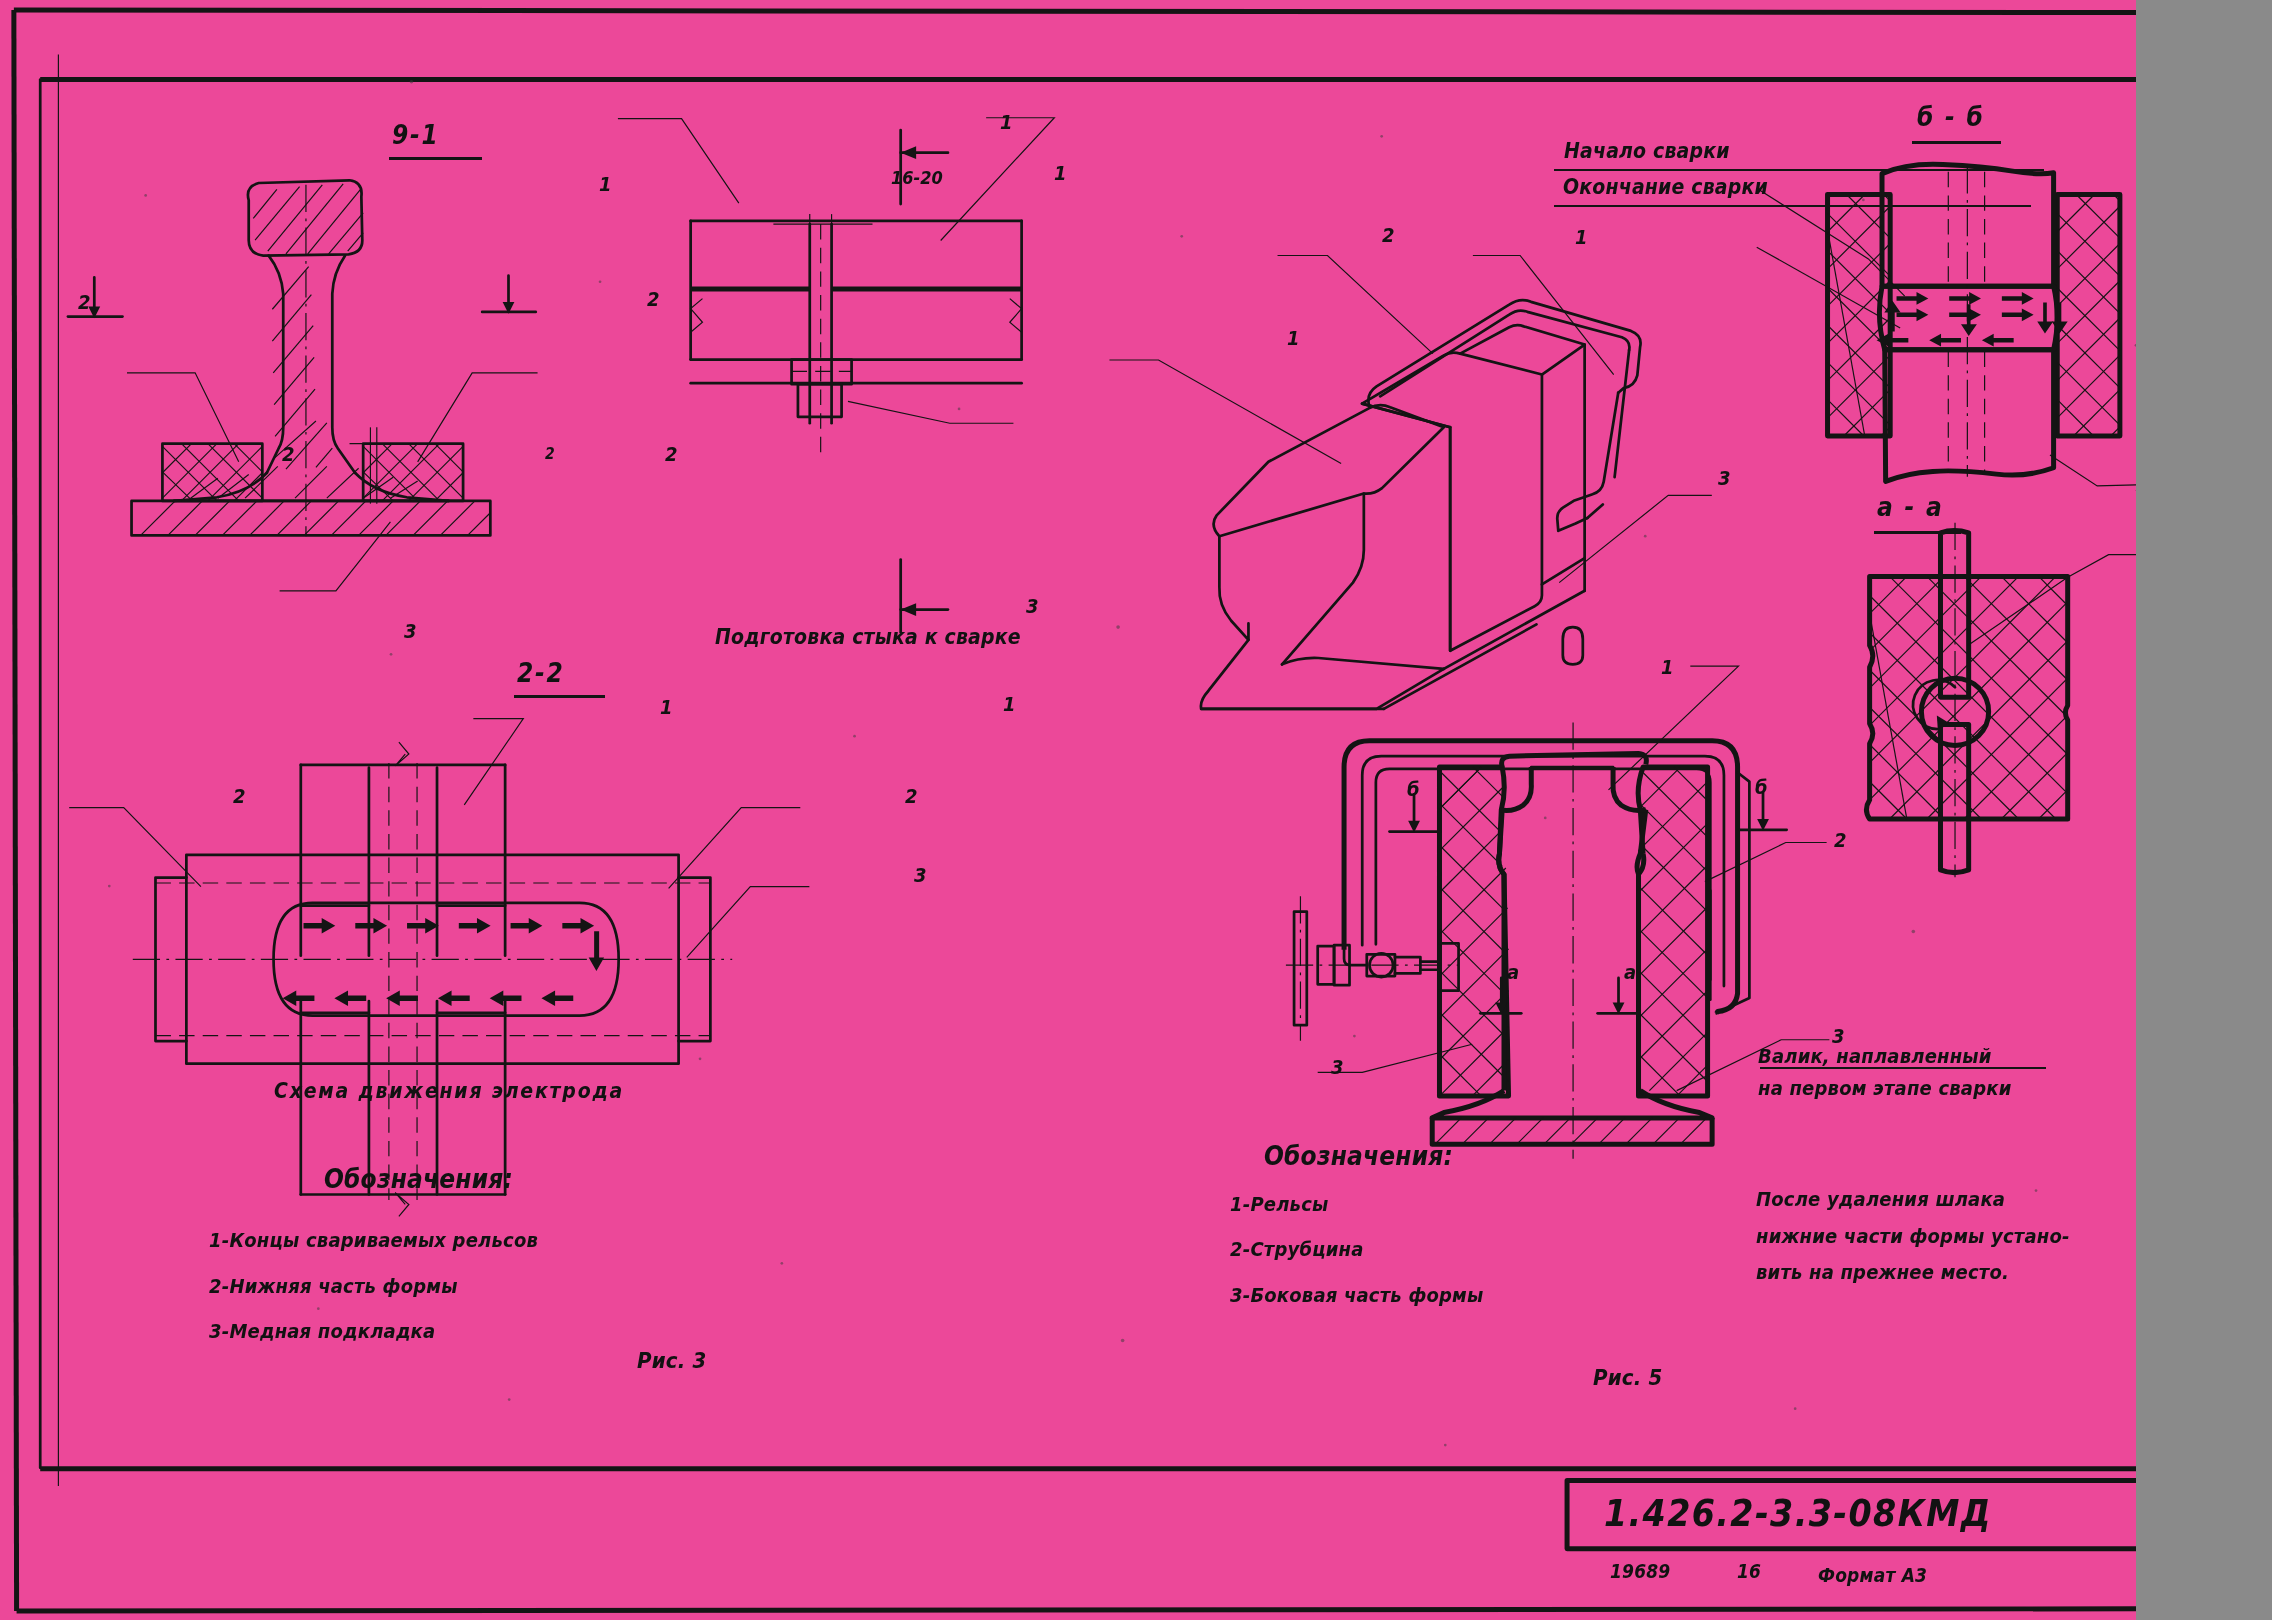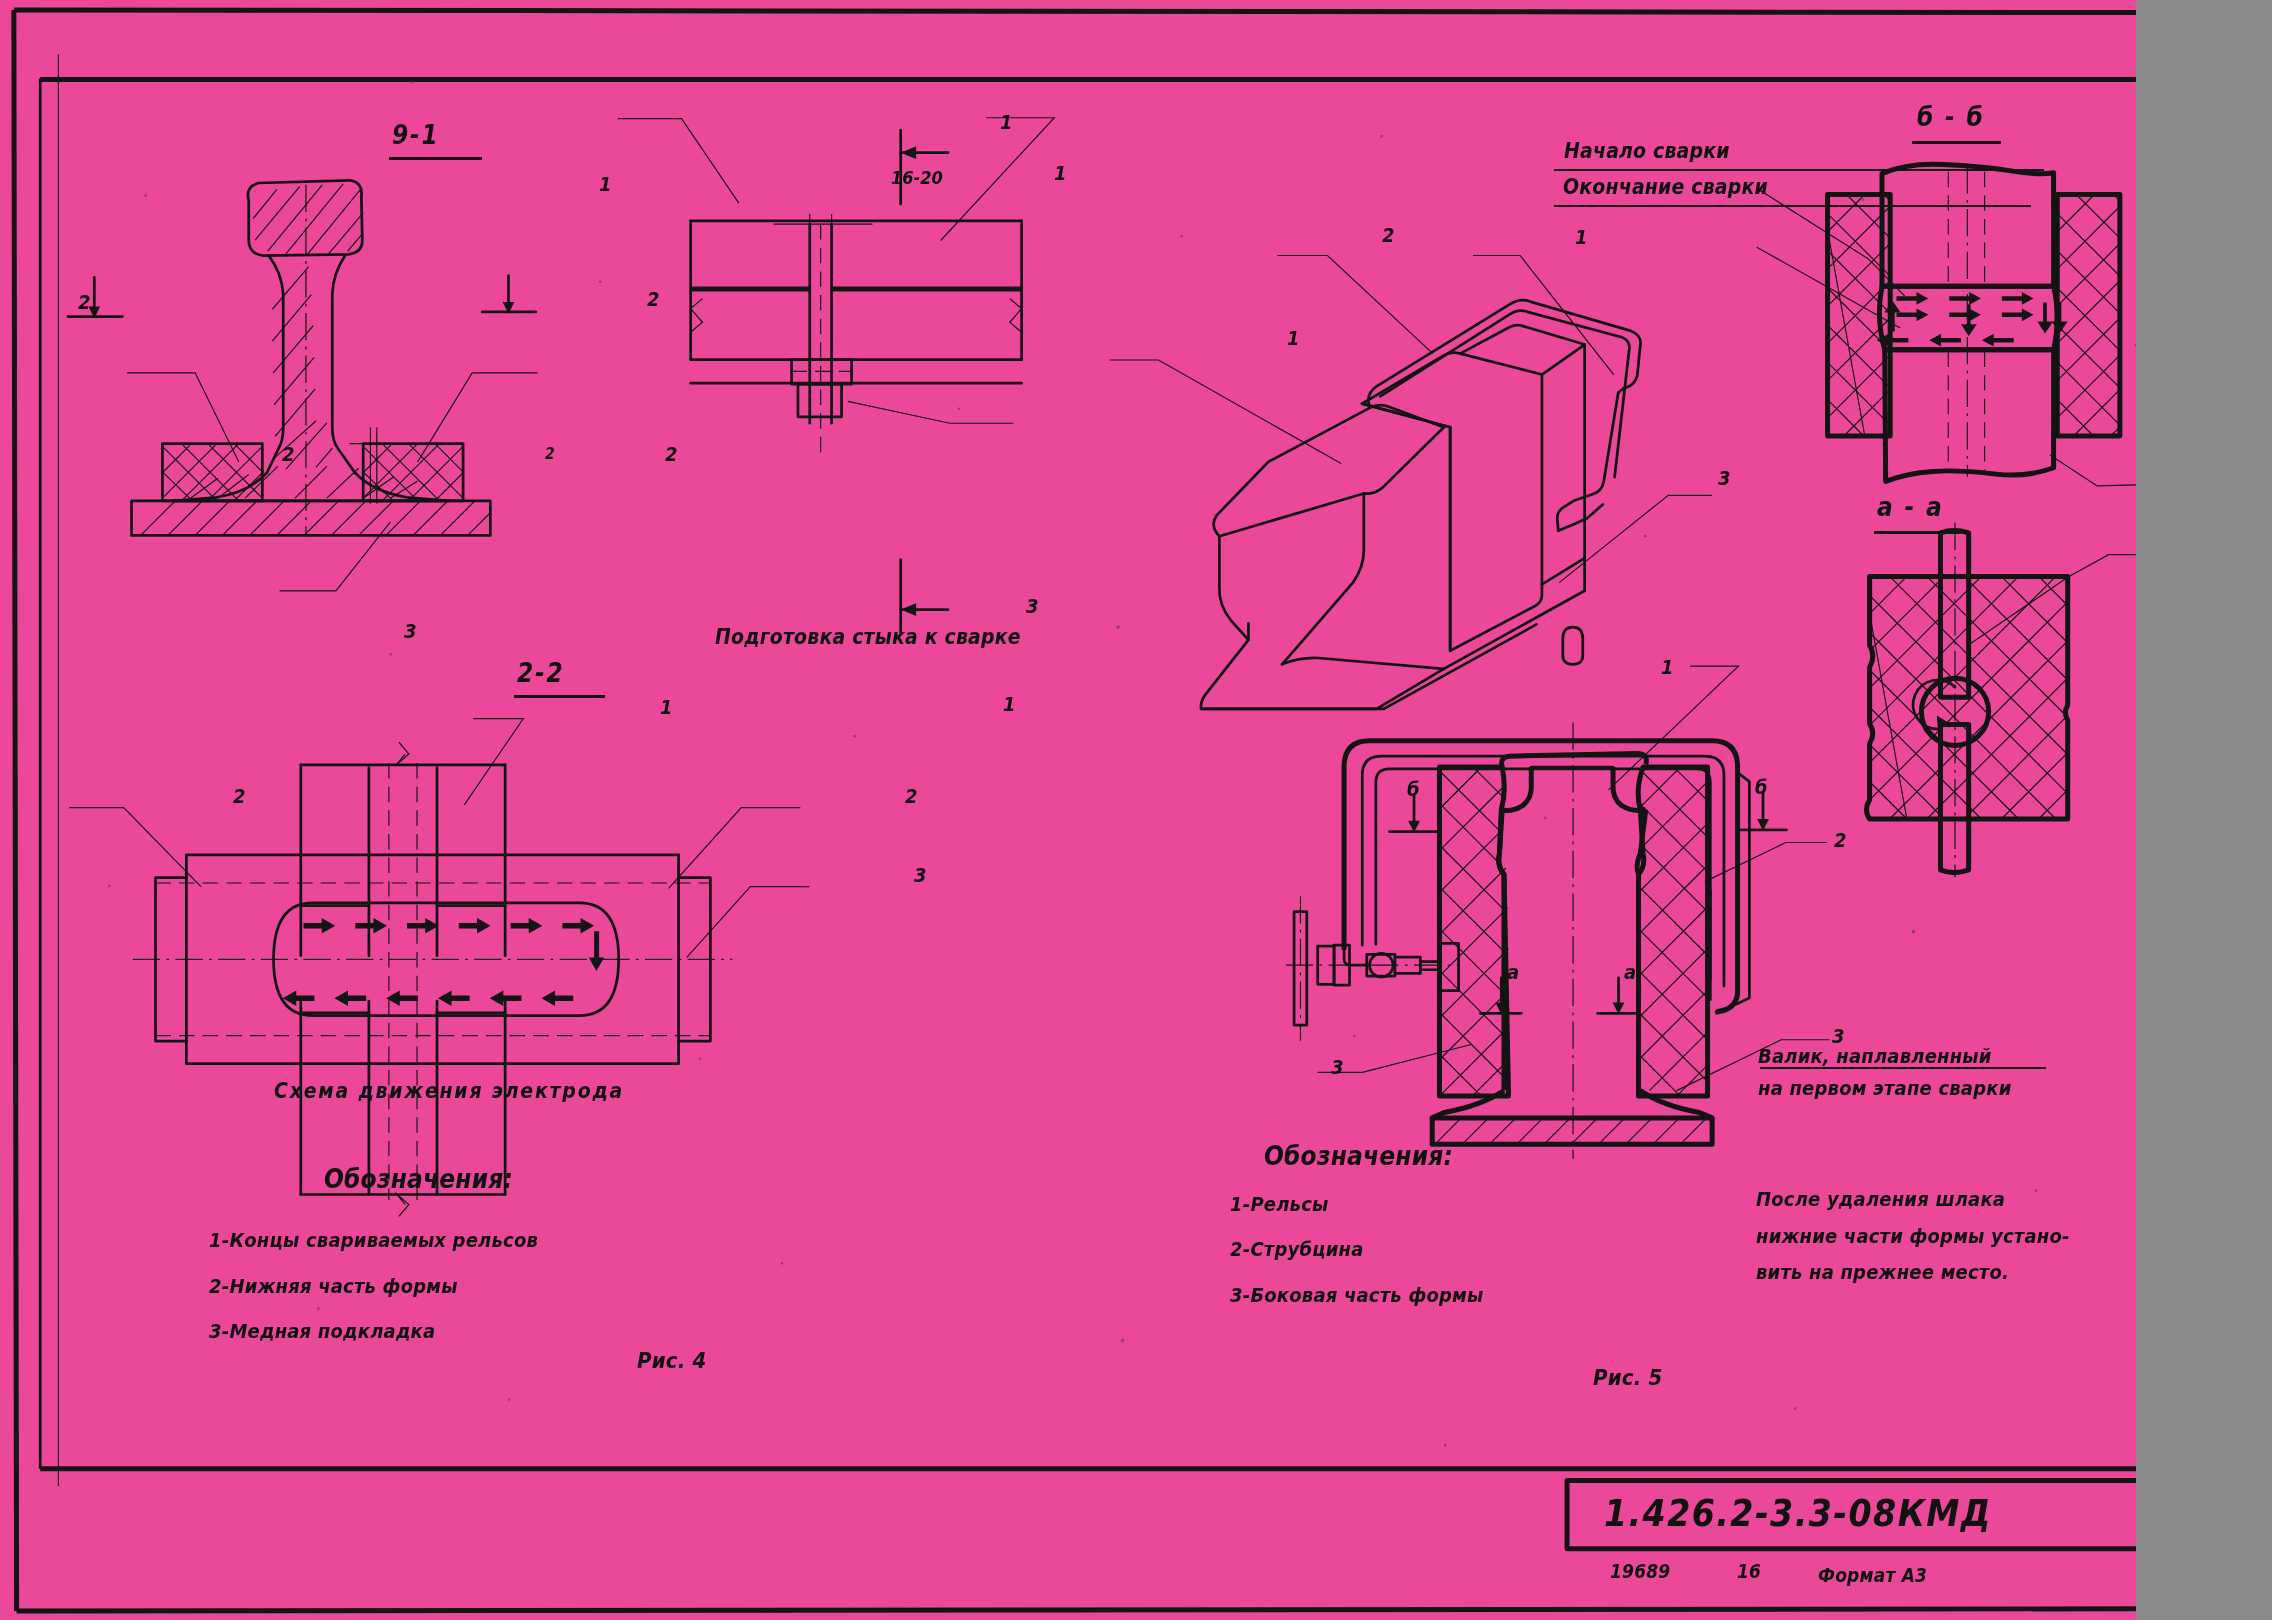--- a/index.html
+++ b/index.html
@@ -303,21 +303,21 @@
   <div class="txt ref" style="left:905px;top:784px;">2</div>
   <div class="txt ref" style="left:914px;top:863px;">3</div>
   <div class="txt ref" style="left:660px;top:695px;">1</div>
 
   <div class="txt cap" style="left:274px;top:1079px;letter-spacing:1.8px;">Схема движения электрода</div>
 
   <div class="txt leg-head" style="left:324px;top:1164px;">Обозначения:</div>
   <div class="txt leg-item" style="left:209px;top:1228px;">1-Концы свариваемых рельсов</div>
   <div class="txt leg-item" style="left:209px;top:1274px;">2-Нижняя часть формы</div>
   <div class="txt leg-item" style="left:209px;top:1319px;">3-Медная подкладка</div>
-  <div class="txt fig" style="left:637px;top:1348px;">Рис. 4</div>
+  <div class="txt fig" style="left:637px;top:1348px;">Рис. 3</div>
 
   <svg width="591" height="477" style="left:1191px;top:191px;" viewBox="0 0 1300 1050">
 
     <path class="st" d="M62 760 q-22 -24 -6 -46 L170 596 L392 478 q22 -12 46 -2 L556 520 L420 654 q-18 14 -40 12 Z"></path>
     <path class="st" d="M62 760 L62 872 q-2 40 26 74 L126 988 l0 -36"></path>
     <path class="st" d="M380 666 L380 790 q0 38 -24 72 L200 1042"></path>
     <path class="st" d="M126 988 L38 1100 q-20 22 -16 40 L408 1140 L556 1052"></path>
     <path class="st" d="M22 1140 L424 1140"></path>
 
     <path class="st" d="M200 1042 q38 -16 80 -14 L556 1052"></path>

